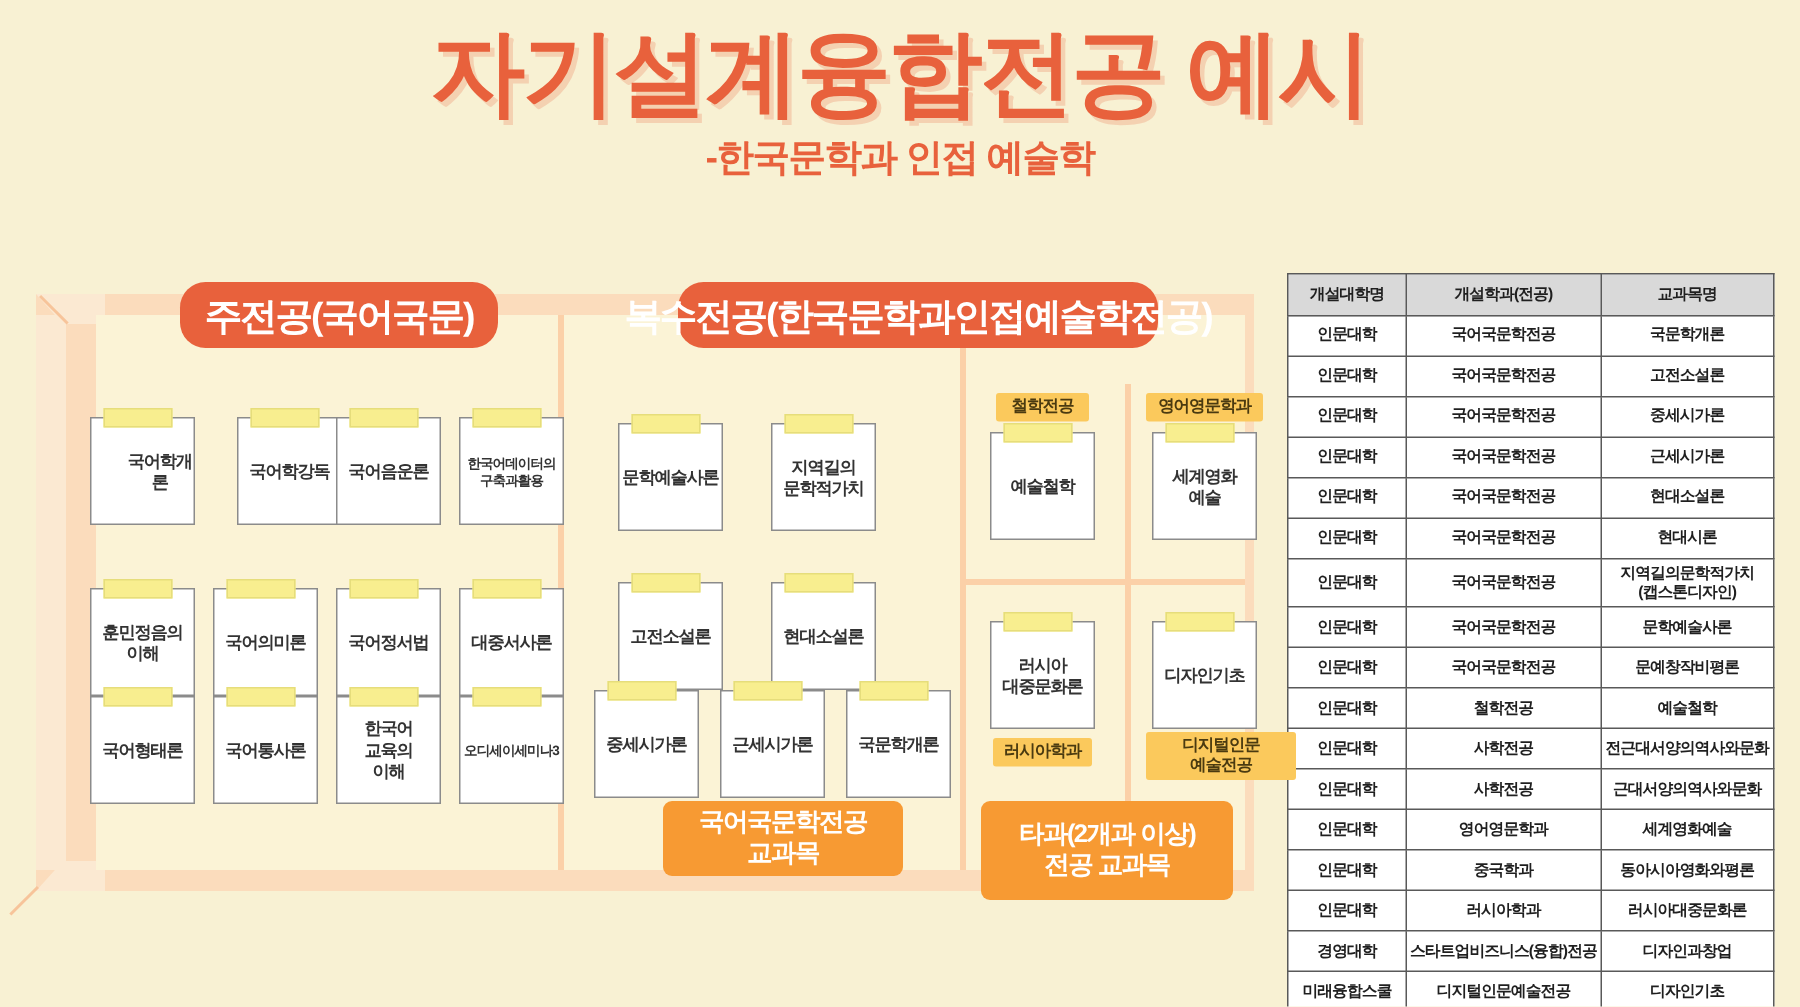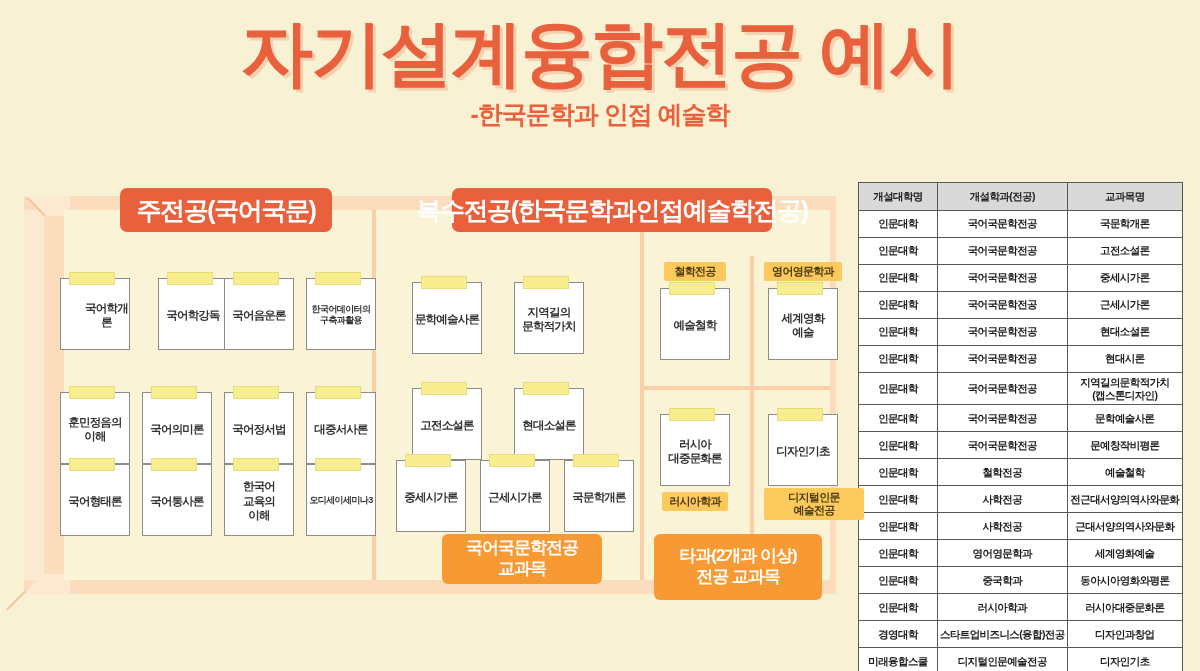--- a/index.html
+++ b/index.html
@@ -19,21 +19,21 @@
 
   
   .title-wrap {
     position: absolute;
     top: 16px;
     left: 0;
     width: 1200px;
     text-align: center;
   }
   .main-title {
-    font-size: 72px;
+    font-size: 63px;
     font-weight: bold;
     color: #E8613C;
     letter-spacing: -2px;
     line-height: 1.05;
     text-shadow: 3px 3px 0 rgba(232,97,60,0.22);
   }
   .sub-title {
     margin-top: 6px;
     font-size: 25px;
     font-weight: bold;
@@ -90,21 +90,21 @@
     position: absolute;
     height: 4px;
     background: #FBD0A8;
   }
 
   
   .sec-head {
     position: absolute;
     background: #E8613C;
     color: #FFFFFF;
-    border-radius: 7px;
+    border-radius: 17px;
     font-size: 25px;
     font-weight: bold;
     letter-spacing: -1.4px;
     display: flex;
     align-items: center;
     justify-content: center;
     height: 44px;
     z-index: 6;
     white-space: nowrap;
   }

